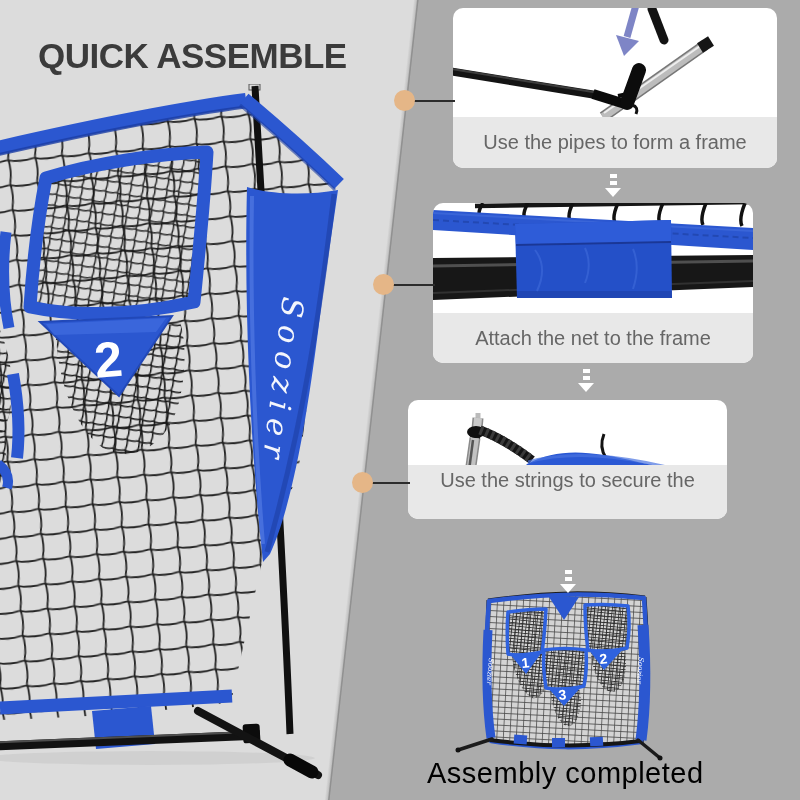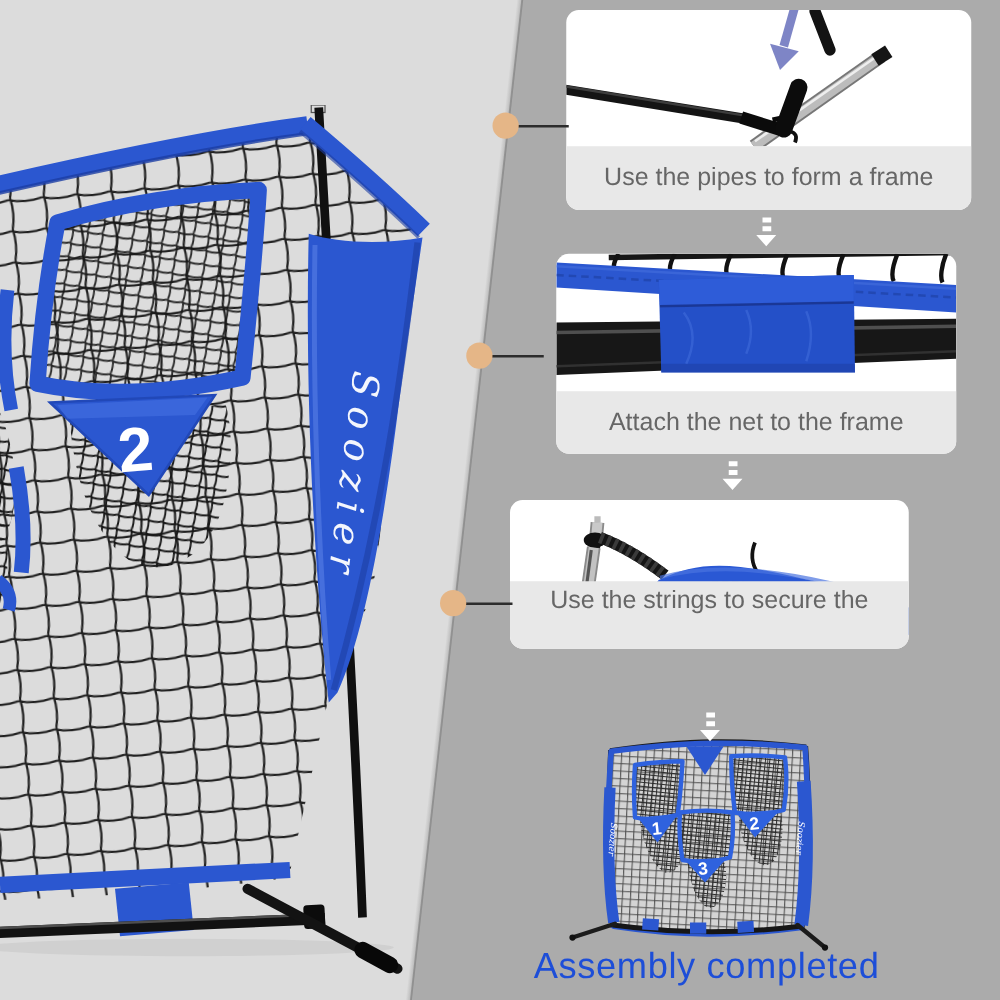--- a/index.html
+++ b/index.html
@@ -10,53 +10,54 @@
   .bg-right{position:absolute;inset:0;background:var(--background-right,#ababab);
             clip-path:polygon(417px 0,800px 0,800px 800px,328px 800px);}
   .bg-edge{position:absolute;left:369px;top:-15px;width:5px;height:830px;
            background:linear-gradient(to right,rgba(0,0,0,0),rgba(60,60,60,.28));
            transform:rotate(6.35deg);}
   .title{position:absolute;left:38px;top:36px;margin:0;font-size:35px;font-weight:bold;
          letter-spacing:-0.5px;color:var(--title-text,#3b3b3b);white-space:nowrap;}
   .main-photo{position:absolute;left:0;top:84px;}
   .step-card{position:absolute;background:#fff;border-radius:10px;overflow:hidden;}
   .card1{left:453px;top:8px;width:324px;height:160px;}
-  .card2{left:433px;top:203px;width:320px;height:160px;margin-left:12px;}
+  .card2{left:433px;top:203px;width:320px;height:160px;}
   .card3{left:408px;top:400px;width:319px;height:119px;}
   .step-photo{position:absolute;left:0;top:0;}
   .cap{position:absolute;left:0;right:0;bottom:0;background:#e8e8e8;
        color:var(--caption-text,#666);font-size:20px;text-align:center;}
   .cap1{height:51px;line-height:51px;}
   .cap2{height:50px;line-height:50px;}
   .cap3{height:54px;line-height:25px;padding-top:3px;box-sizing:border-box;}
   .dot{position:absolute;width:21px;height:21px;border-radius:50%;
        background:var(--connector-dot,#e5b687);z-index:3;}
   .cline{position:absolute;height:2px;background:#2c2c2c;z-index:2;}
   .down-arrow{position:absolute;width:16px;display:flex;flex-direction:column;
               align-items:center;gap:3px;z-index:2;}
   .down-arrow .dash{width:7px;height:4px;background:var(--step-arrow,#fff);}
   .down-arrow .head{width:0;height:0;border-left:8px solid transparent;
                     border-right:8px solid transparent;
                     border-top:9px solid var(--step-arrow,#fff);}
   .result-photo{position:absolute;left:452px;top:590px;}
   .result-caption{position:absolute;left:427px;top:757px;font-size:29px;
-                  color:#1d4ed8;letter-spacing:0.5px;white-space:nowrap;text-align:right;}
+                  color:#000000;letter-spacing:0.5px;white-space:nowrap;text-align:right;}
   .bf{fill:var(--net-blue,#2b57d0);}
   .bs{stroke:var(--net-blue,#2b57d0);}
   svg text{font-family:"Liberation Sans",sans-serif;}
   .script-text{font-family:"DejaVu Serif",serif;font-style:italic;}
 </style>
 </head>
 <body>
 
 <div class="stage">
 
   <div class="bg-right"></div>
   <div class="bg-edge"></div>
 
+  <h1 class="title">QUICK ASSEMBLE</h1>
 
   <svg class="main-photo" width="345" height="712" viewBox="0 0 345 712">
     <defs>
       <pattern id="meshL" width="27" height="25" patternUnits="userSpaceOnUse" patternTransform="rotate(-5)">
         <path d="M0 1.5 Q13.5 5 27 1.5 M1.5 0 Q4.5 12.5 1.5 25" fill="none" stroke="#212121" stroke-width="1.8"></path>
       </pattern>
       <pattern id="meshD" width="12" height="11" patternUnits="userSpaceOnUse" patternTransform="rotate(9)">
         <path d="M0 1 Q6 3 12 1 M1 0 Q2.6 5.5 1 11" fill="none" stroke="#161616" stroke-width="1.5"></path>
       </pattern>
     </defs>

